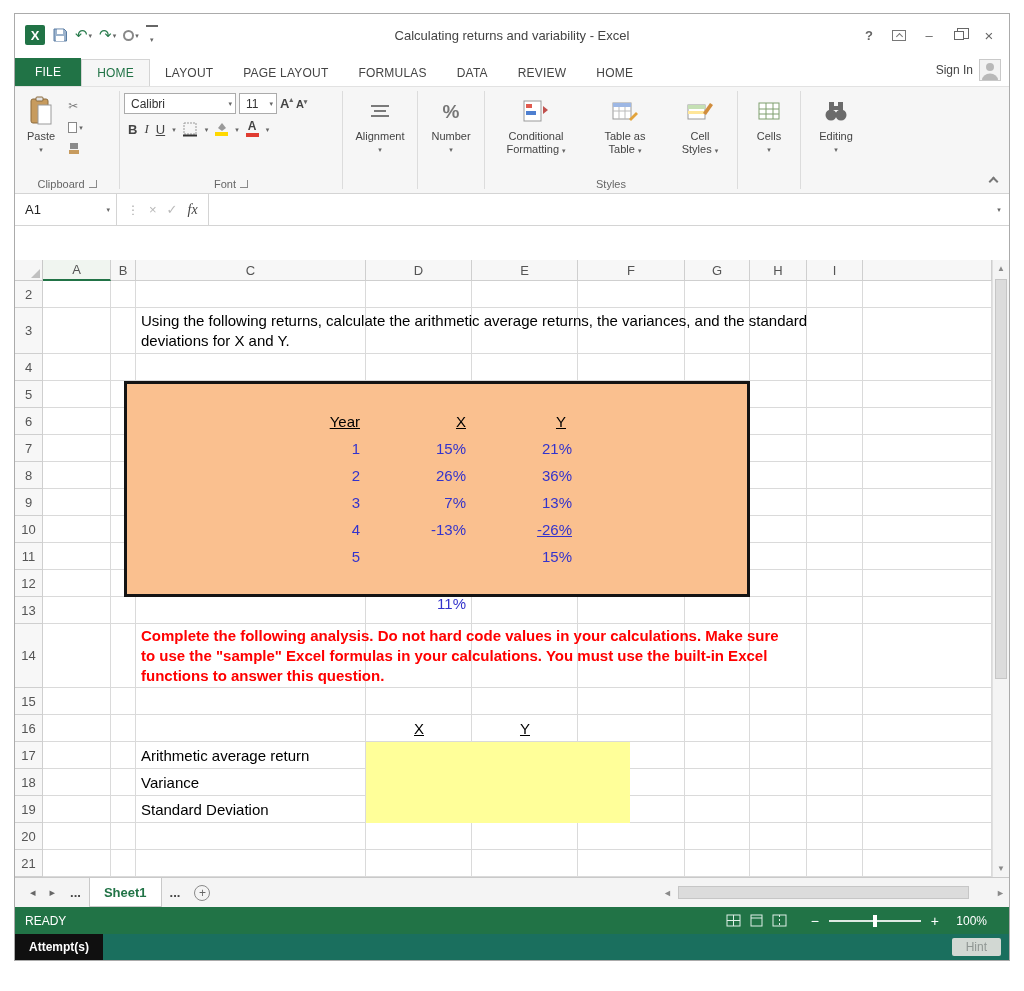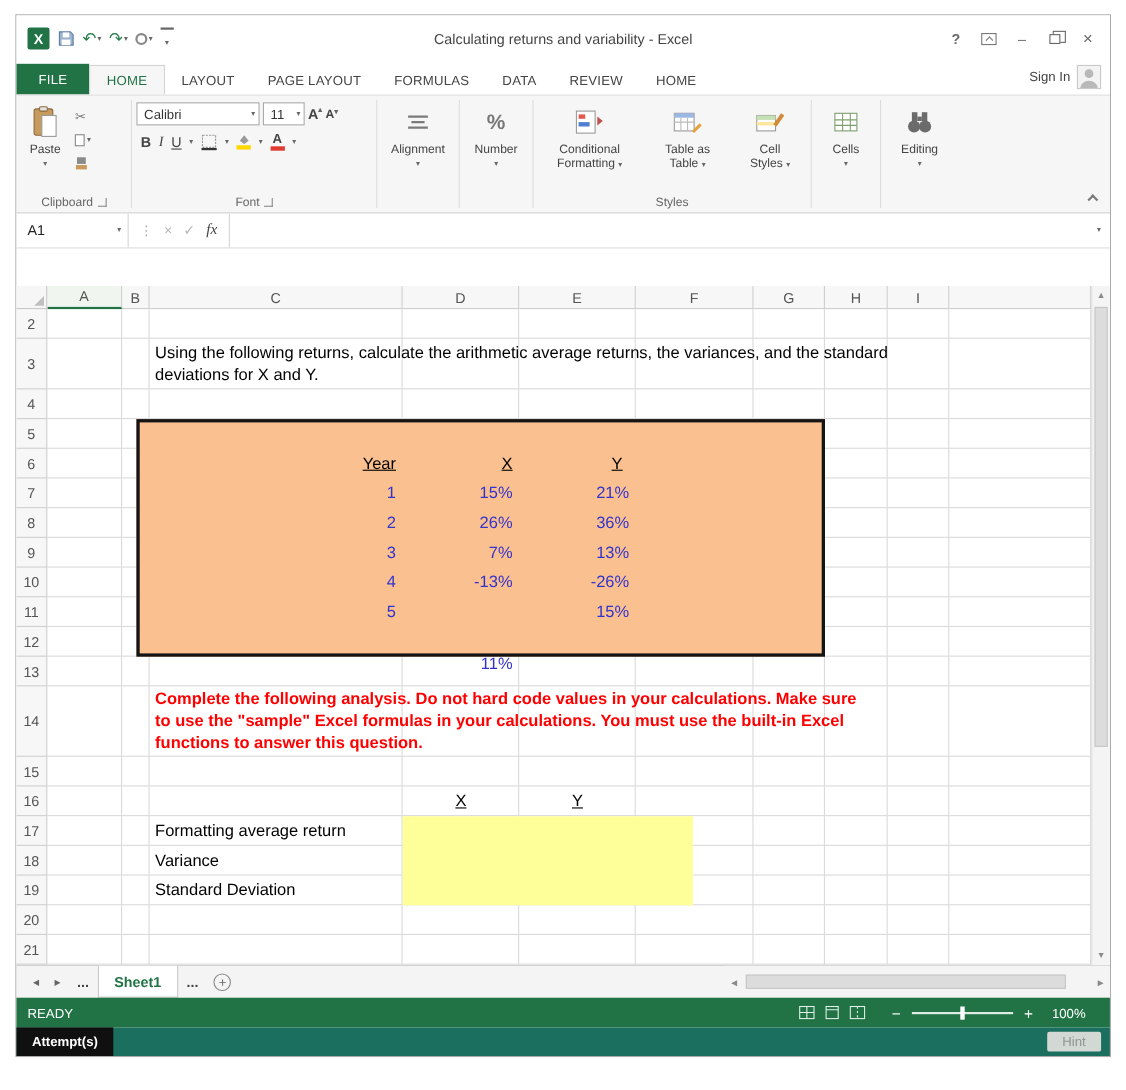--- a/index.html
+++ b/index.html
@@ -641,35 +641,35 @@
       <div class="thdr" style="grid-row:6;grid-column:5">X</div>
       <div class="thdr" style="grid-row:6;grid-column:6;padding-right:12px">Y</div>
 
       <div class="cellText warning">Complete the following analysis. Do not hard code values in your calculations. Make sure to use the "sample" Excel formulas in your calculations. You must use the built-in Excel functions to answer this question.</div>
 
       <div class="cellText xy-hdr" style="grid-row:16;grid-column:5">X</div>
       <div class="cellText xy-hdr" style="grid-row:16;grid-column:6">Y</div>
 
       <div class="answer-box"></div>
 
-      <div class="cellText rowlabel" style="grid-row:17">Formatting average return</div>
+      <div class="cellText rowlabel" style="grid-row:17">Arithmetic average return</div>
       <div class="cellText rowlabel" style="grid-row:19">Standard Deviation</div>
       <div class="cellText rowlabel" style="grid-row:18">Variance</div>
     <div class="tval" style="grid-area: 7 / 4;">1</div>
         <div class="tval" style="grid-area: 7 / 5;">15%</div>
         <div class="tval" style="grid-area: 7 / 6;">21%</div>
         <div class="tval" style="grid-area: 8 / 4;">2</div>
         <div class="tval" style="grid-area: 8 / 5;">26%</div>
         <div class="tval" style="grid-area: 8 / 6;">36%</div>
         <div class="tval" style="grid-area: 9 / 4;">3</div>
         <div class="tval" style="grid-area: 9 / 5;">7%</div>
         <div class="tval" style="grid-area: 9 / 6;">13%</div>
         <div class="tval" style="grid-area: 10 / 4;">4</div>
         <div class="tval" style="grid-area: 10 / 5;">-13%</div>
-        <div class="tval" style="grid-area: 10 / 6;">-26%</div>
+        <div class="tval" style="grid-area: 10 / 6; text-decoration: underline;">-26%</div>
         <div class="tval" style="grid-area: 11 / 4;">5</div>
         <div class="tval" style="grid-area: 11 / 5; margin-top: 47px;">11%</div>
         <div class="tval" style="grid-area: 11 / 6;">15%</div>
       </div>
 
     <div class="vscroll">
       <div class="sarrow">▲</div>
       <div class="vthumb"></div>
       <div class="sarrow down">▼</div>
     </div>

